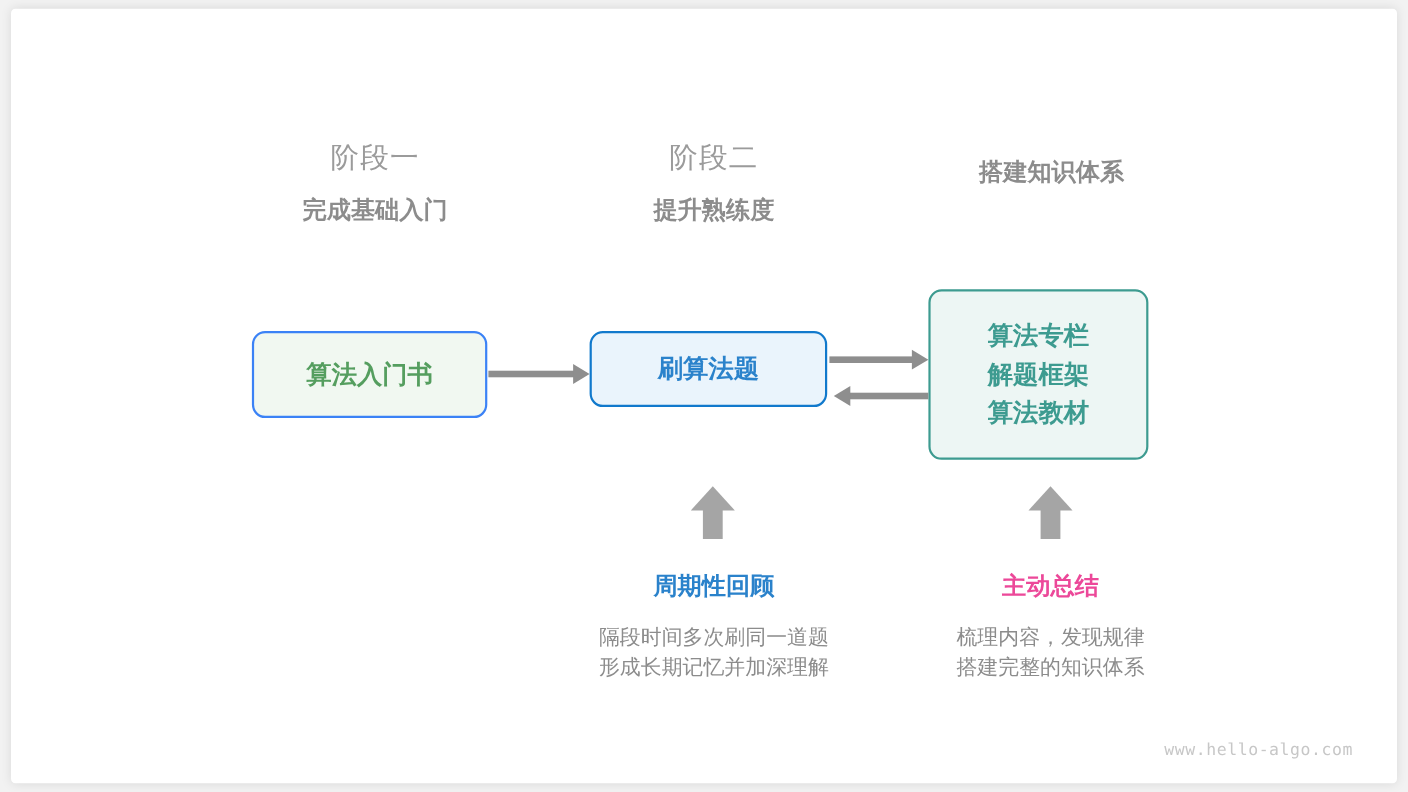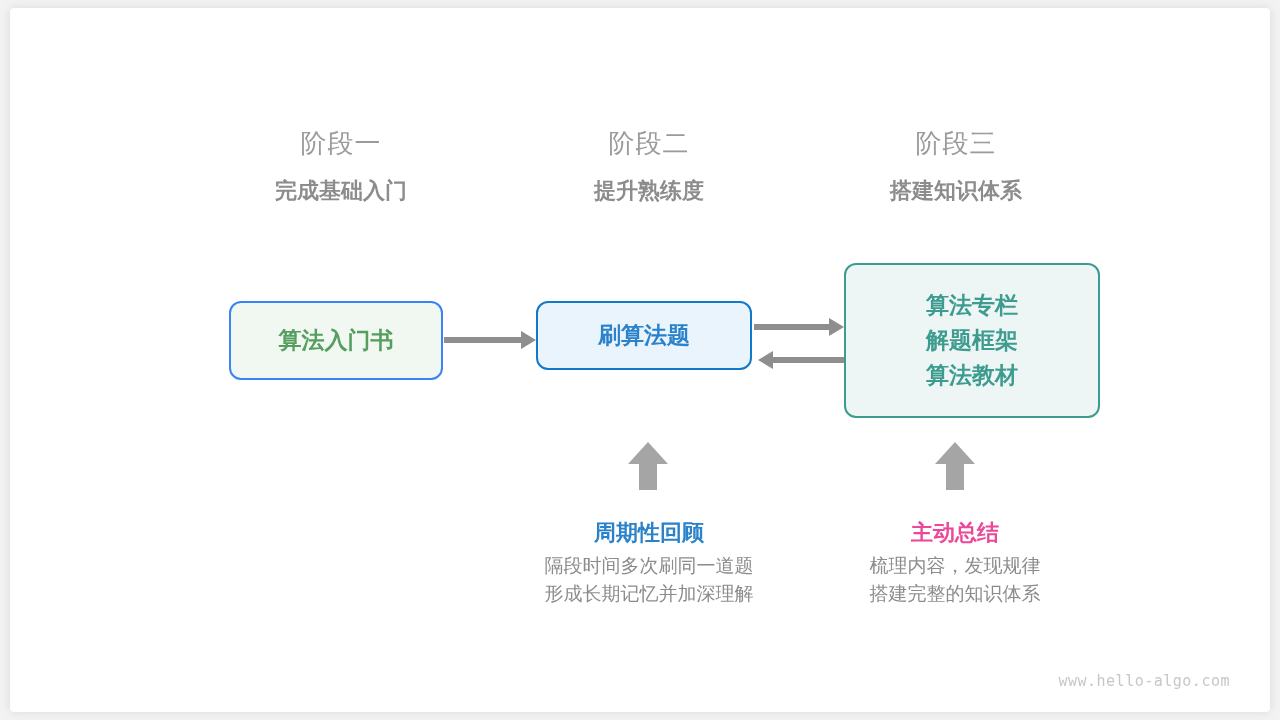--- a/index.html
+++ b/index.html
@@ -135,21 +135,21 @@
     text-align: center;
   }
   .caption-title {
     font-size: 22px;
     font-weight: bold;
     line-height: 30px;
   }
   .caption-title.blue { color: #2a82cb; }
   .caption-title.teal { color: #ec4899; }
   .caption-desc {
-    margin-top: 4px;
+    margin-top: 18px;
     font-size: 19px;
     color: #8c8c8c;
     line-height: 28px;
   }
   .caption-desc div { white-space: nowrap; }
 
   
   .watermark {
     position: absolute;
     right: 40px;
@@ -168,33 +168,32 @@
 
     <div class="stage" style="left:201px; top:118px;">
       <div class="stage-num">阶段一</div>
       <div class="stage-title">完成基础入门</div>
     </div>
     <div class="stage" style="left:509px; top:118px;">
       <div class="stage-num">阶段二</div>
       <div class="stage-title">提升熟练度</div>
     </div>
     <div class="stage" style="left:816px; top:118px;">
-      <div class="stage-num">阶段三</div>
       <div class="stage-title">搭建知识体系</div>
     </div>
 
     <div class="box box-green" style="left:219px; top:293px; width:214px; height:79px;">
       <span>算法入门书</span>
     </div>
 
     <div class="box box-blue" style="left:526px; top:293px; width:216px; height:69px;">
       <span>刷算法题</span>
     </div>
 
-    <div class="box box-teal" style="left:834px; top:255px; width:256px; height:155px;">
+    <div class="box box-teal" style="left:834px; top:255px; width:200px; height:155px;">
       <span>算法专栏</span>
       <span>解题框架</span>
       <span>算法教材</span>
     </div>
 
     <div class="h-arrow right" style="left:434px; top:329px; width:78px;"></div>
 
     <div class="h-arrow right" style="left:744px; top:316px; width:76px;"></div>
 
     <div class="h-arrow left" style="left:762px; top:349px; width:72px;"></div>

